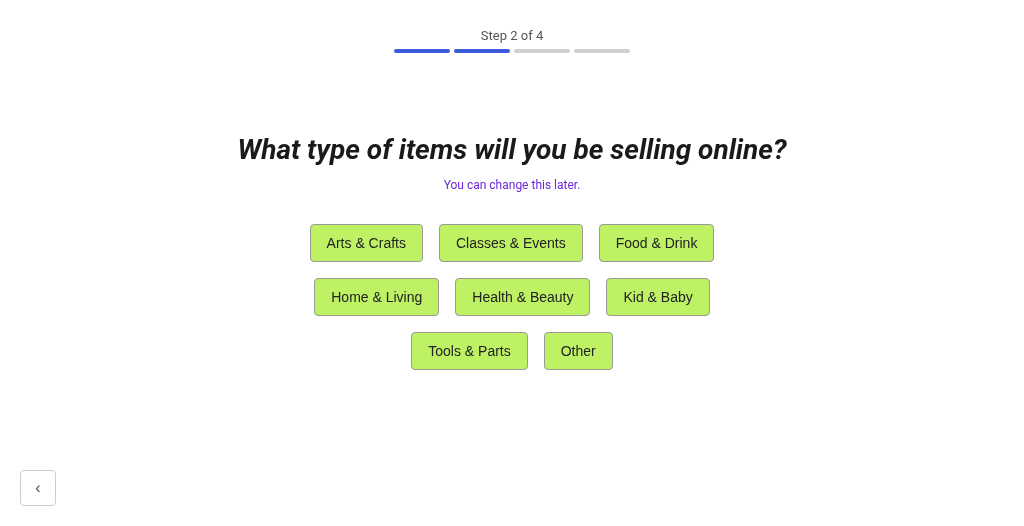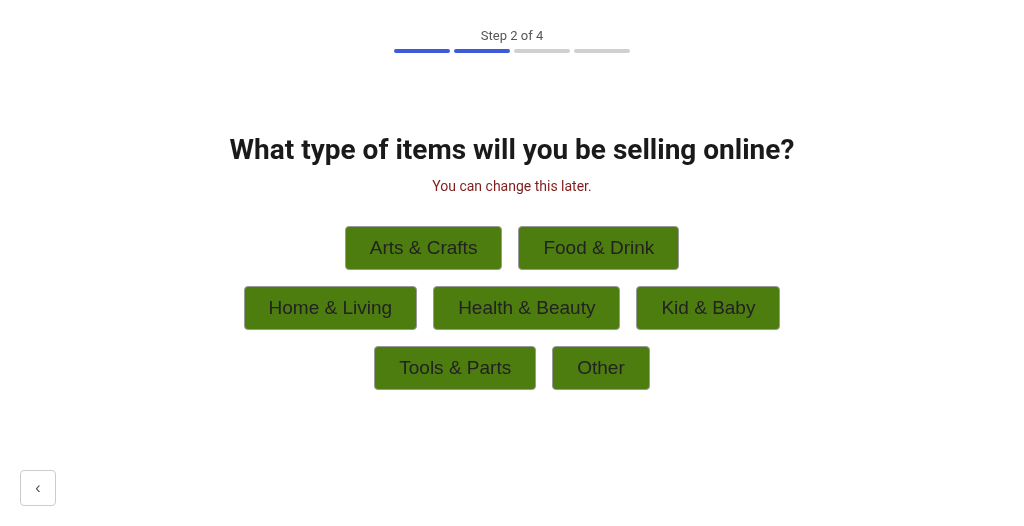--- a/index.html
+++ b/index.html
@@ -65,49 +65,50 @@
       align-items: center;
       width: 100%;
     }
 
     .main-title {
       font-size: 28px;
       font-weight: 700;
       color: #1a1a1a;
       margin-bottom: 12px;
       text-align: center;
+      font-style: italic;
     }
 
     .subtitle {
-      font-size: 14px;
-      color: #7f1d1d;
+      font-size: 12px;
+      color: #6d28d9;
       margin-bottom: 32px;
       text-align: center;
     }
 
     .categories-container {
       display: flex;
       flex-direction: column;
       align-items: center;
       gap: 16px;
     }
 
     .category-row {
       display: flex;
       gap: 16px;
       justify-content: center;
       flex-wrap: nowrap;
     }
 
     .category-btn {
       border: 1.5px solid #999;
-      background: #4d7c0f;
+      background: #bef264;
       color: #222;
-      font-size: 19px;
-      padding: 10px 24px;
+      font-size: 14px;
+      padding: 10px 16px;
       border-radius: 4px;
       cursor: pointer;
       white-space: nowrap;
       transition: border-color 0.15s, background 0.15s;
     }
 
     .back-button {
       position: absolute;
       left: 20px;
       bottom: 20px;
@@ -140,20 +141,21 @@
   </div>
 
   <div class="main-content">
     <h1 class="main-title">What type of items will you be selling online?</h1>
     <p class="subtitle">You can change this later.</p>
 
     <div class="categories-container">
 
       <div class="category-row">
         <button class="category-btn">Arts &amp; Crafts</button>
+        <button class="category-btn">Classes &amp; Events</button>
         <button class="category-btn">Food &amp; Drink</button>
       </div>
 
       <div class="category-row">
         <button class="category-btn">Home &amp; Living</button>
         <button class="category-btn">Health &amp; Beauty</button>
         <button class="category-btn">Kid &amp; Baby</button>
       </div>
 
 

